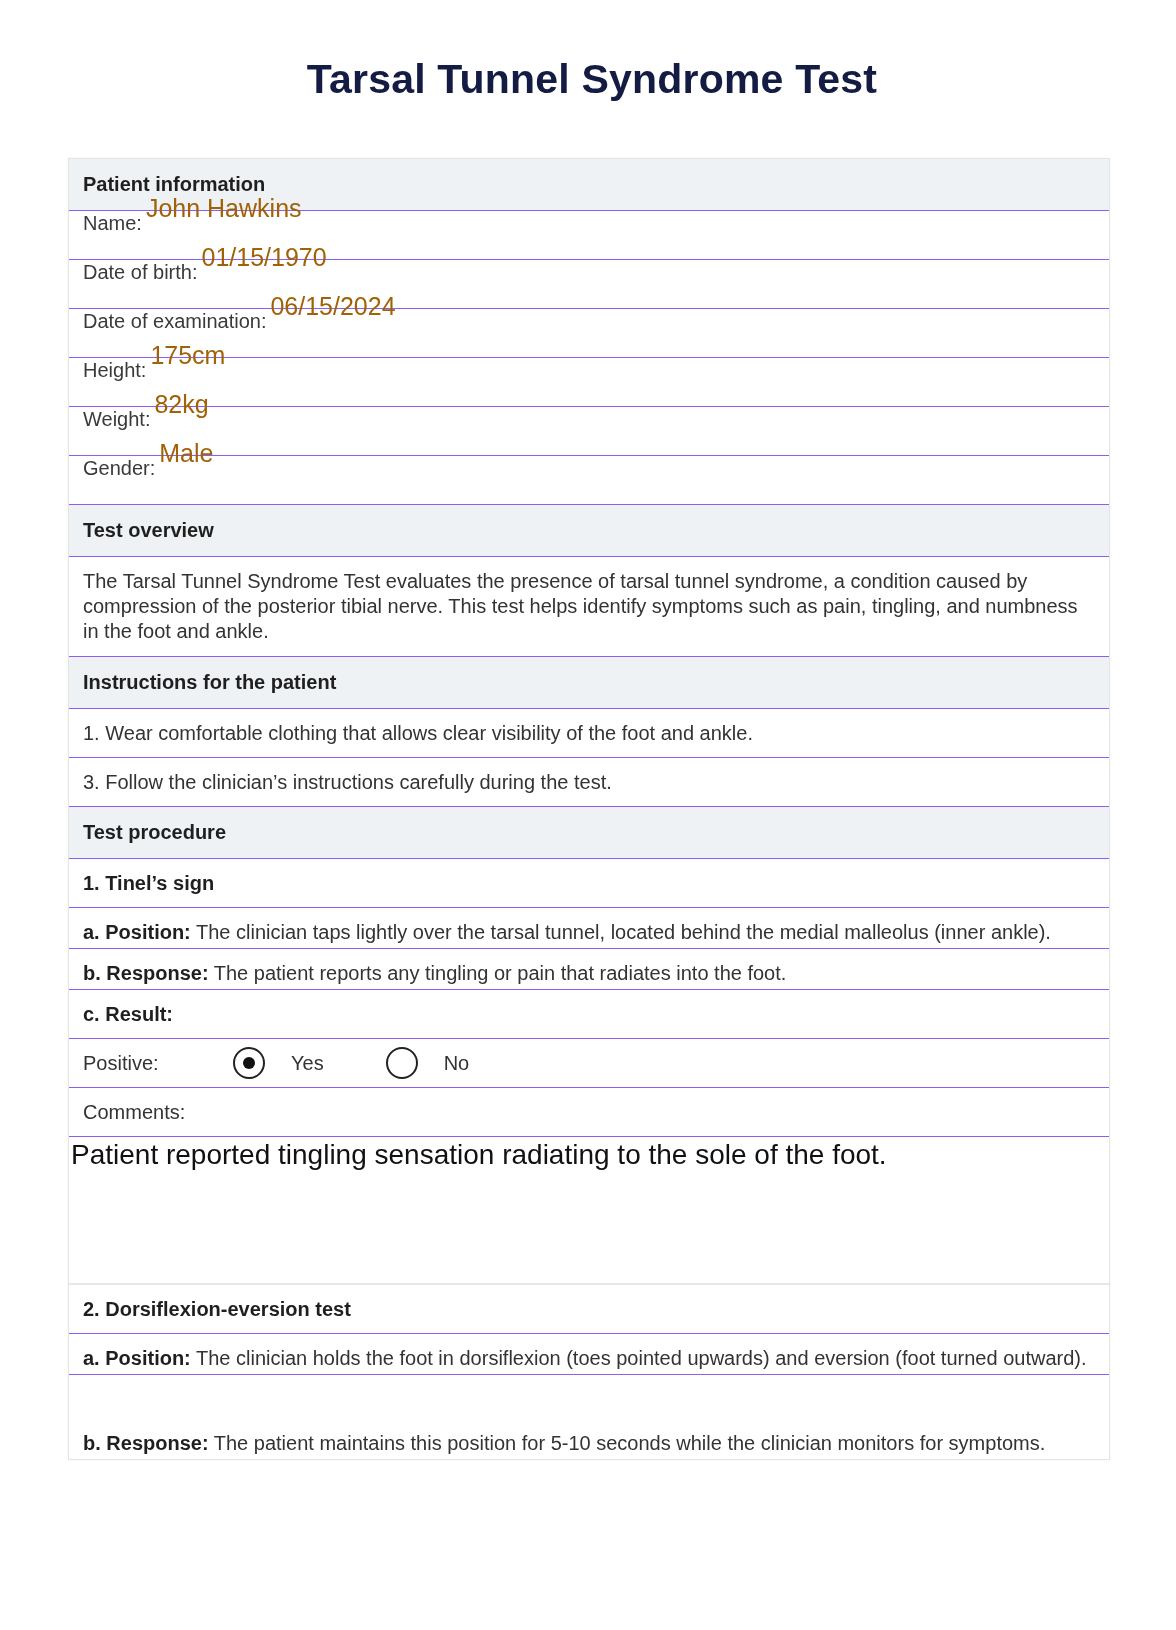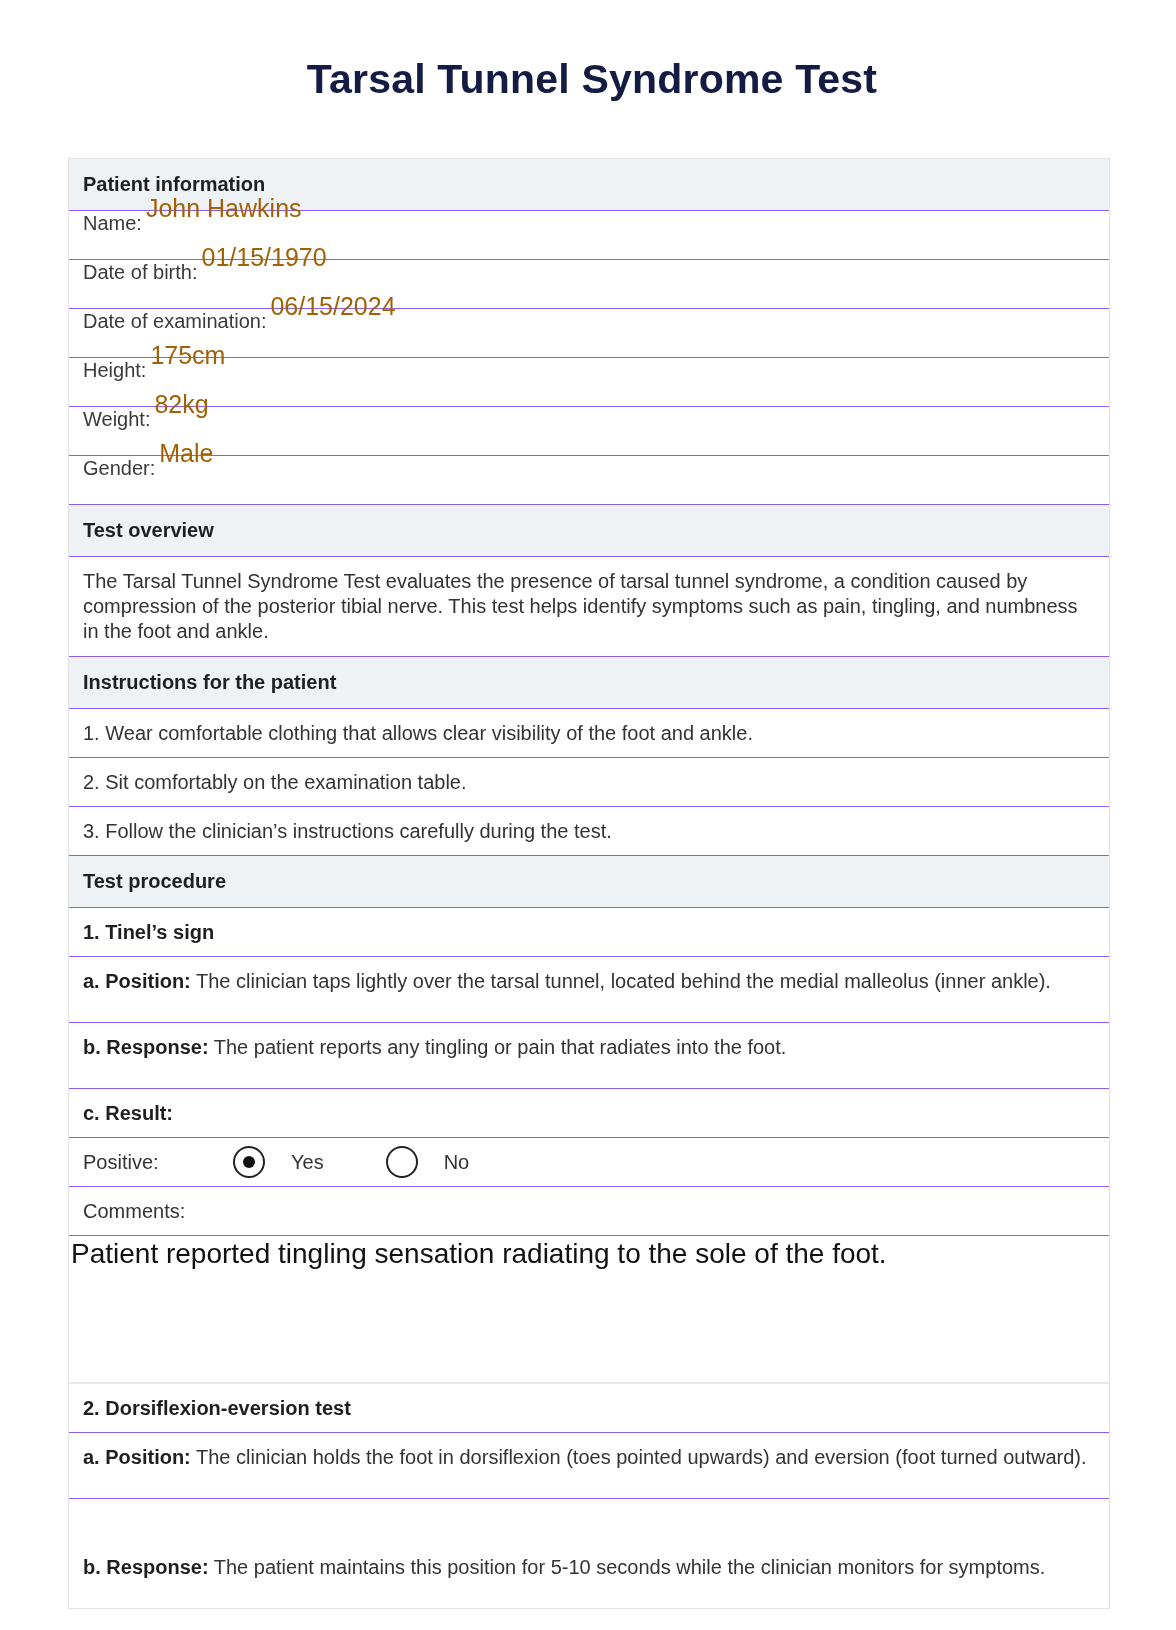--- a/index.html
+++ b/index.html
@@ -21,21 +21,21 @@
     font-size: 20px; color: #333; display: flex; align-items: center;
   }
   .row:last-child { border-bottom: none; margin-top: 44px; }
   .hdr { background: #eef2f5; font-weight: bold; color: #1f1f1f; height: 52px; }
   .field { height: 49px; align-items: flex-end; padding-bottom: 24px; }
   .field .lbl { color: #3a3a3a; }
   .field .val { color: #a16207; font-size: 25px; position: relative; top: -12px; margin-left: 4px; }
   .para { padding-top: 12px; padding-bottom: 12px; line-height: 25px; display: block; }
   .item { height: 49px; }
   .sub { height: 49px; font-weight: bold; color: #1f1f1f; }
-  .desc { display: block; padding-top: 12px; padding-bottom: 29px; line-height: 24px; padding-left: 40px; text-indent: -26px; }
+  .desc { display: block; padding-top: 12px; padding-bottom: 4px; line-height: 24px; padding-left: 40px; text-indent: -26px; }
   .desc b { color: #1f1f1f; }
   .radio-row { height: 49px; }
   .radio-row .lbl { width: 150px; }
   .radio {
     width: 32px; height: 32px; border: 2.5px solid #222; border-radius: 50%;
     box-sizing: border-box; display: inline-flex; align-items: center; justify-content: center;
     margin-right: 26px; cursor: pointer;
   }
   .radio .dot { width: 12px; height: 12px; background: #111; border-radius: 50%; }
   .opt { display: inline-flex; align-items: center; margin-right: 62px; text-align: right; }
@@ -76,21 +76,20 @@
   <div class="row field">
     <span class="lbl">Gender:</span>
     <span class="val">Male</span>
   </div>
 
   <div class="row hdr">Test overview</div>
   <div class="row para">The Tarsal Tunnel Syndrome Test evaluates the presence of tarsal tunnel syndrome, a condition caused by compression of the posterior tibial nerve. This test helps identify symptoms such as pain, tingling, and numbness in the foot and ankle.</div>
 
   <div class="row hdr">Instructions for the patient</div>
   <div class="row item">1. Wear comfortable clothing that allows clear visibility of the foot and ankle.</div>
-  <div class="row item">2. Sit comfortably on the examination table.</div>
   <div class="row item">3. Follow the clinician’s instructions carefully during the test.</div>
 
   <div class="row hdr">Test procedure</div>
 
   <div class="row sub">1. Tinel’s sign</div>
   <div class="row desc">
     <b>a. Position:</b>
     <span>The clinician taps lightly over the tarsal tunnel, located behind the medial malleolus (inner ankle).</span>
   </div>
   <div class="row desc">

